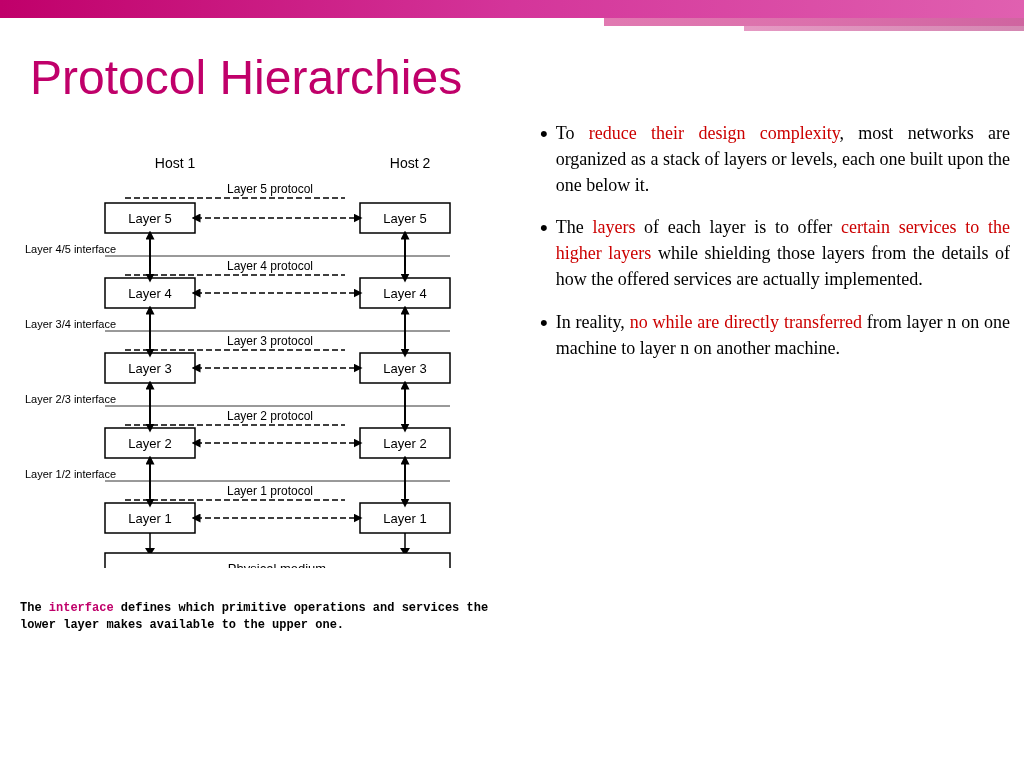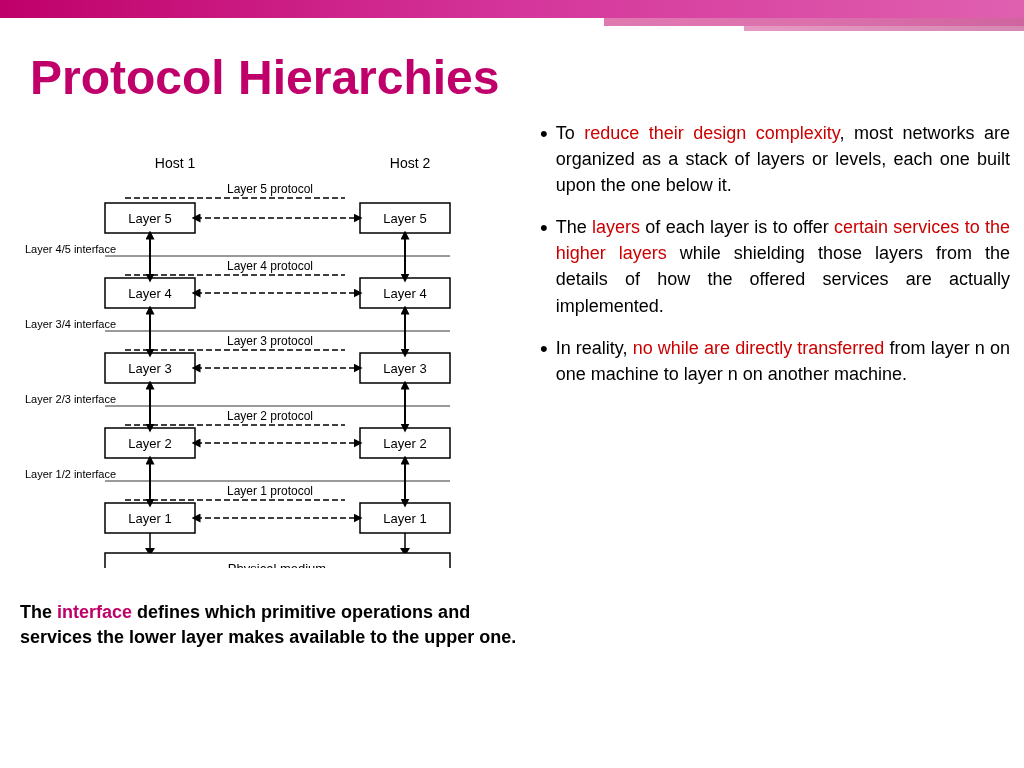--- a/index.html
+++ b/index.html
@@ -39,21 +39,21 @@
       background: linear-gradient(to right, #cc3388, #aa1166);
       opacity: 0.5;
     }
 
     
     .page-title {
       position: absolute;
       top: 50px;
       left: 30px;
       font-size: 48px;
-      font-weight: bold;
+      font-weight: normal;
       color: #c0006a;
       font-family: Arial, sans-serif;
     }
 
     
     .diagram-area {
       position: absolute;
       top: 120px;
       left: 20px;
       width: 520px;
@@ -65,23 +65,23 @@
       width: 100%;
       height: 100%;
     }
 
     
     .bottom-left-text {
       position: absolute;
       top: 600px;
       left: 20px;
       width: 500px;
-      font-size: 18px;
+      font-size: 12px;
       font-weight: bold;
-      font-family: Liberation Sans, sans-serif;
+      font-family: Liberation Mono, monospace;
       color: #000000;
       line-height: 1.4;
     }
     .bottom-left-text .interface-word {
       color: #c0006a;
     }
 
     
     .right-content {
       position: absolute;
@@ -103,20 +103,21 @@
 
     .bullet-dot {
       margin-right: 8px;
       font-size: 22px;
       line-height: 1.3;
       flex-shrink: 0;
     }
 
     .bullet-text {
       flex: 1;
+      font-family: Liberation Serif, serif;
     }
 
     .red { color: #cc0000; }
   </style>
 </head>
 <body>
 
 <div class="top-bar"></div>
 <div class="top-bar-accent"></div>
 <div class="top-bar-accent2"></div>

